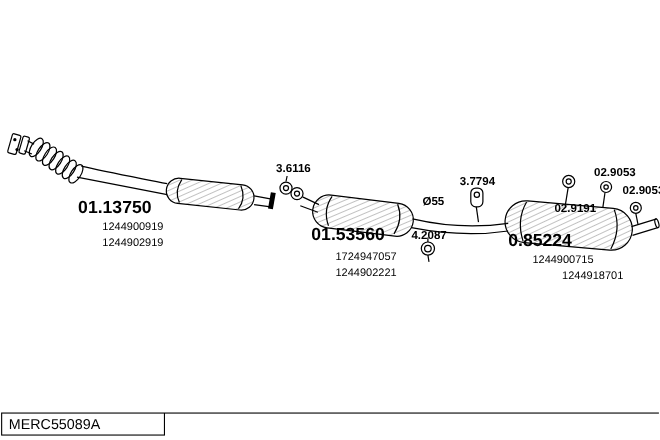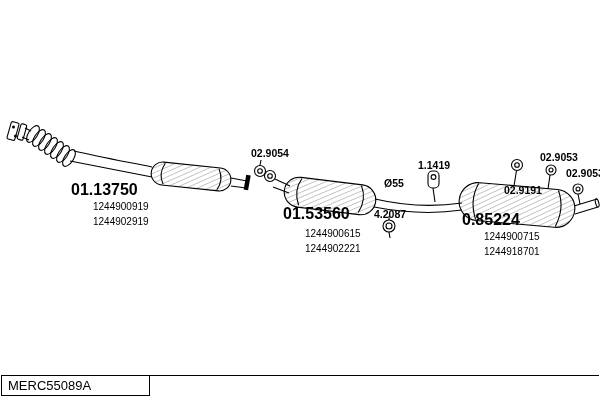--- a/index.html
+++ b/index.html
@@ -148,35 +148,35 @@
         <circle cx="578" cy="189" r="2"></circle>
         <line x1="578" y1="194" x2="580" y2="204"></line>
       </g>
     </g>
   </svg>
 
   <div class="label big" style="left:71px;  top:182px;">01.13750</div>
   <div class="label small" style="left:93px;  top:202px;">1244900919</div>
   <div class="label small" style="left:93px;  top:217px;">1244902919</div>
 
-  <div class="label mid" style="left:251px; top:148px;">02.9054</div>
+  <div class="label mid" style="left:251px; top:148px;">3.6116</div>
 
   <div class="label big" style="left:283px; top:206px;">01.53560</div>
   <div class="label mid" style="left:374px; top:209px;">4.2087</div>
-  <div class="label small" style="left:305px; top:229px;">1244900615</div>
+  <div class="label small" style="left:305px; top:229px;">1724947057</div>
   <div class="label small" style="left:305px; top:244px;">1244902221</div>
   <div class="label mid" style="left:384px; top:178px;">Ø55</div>
 
-  <div class="label mid" style="left:418px; top:160px;">1.1419</div>
+  <div class="label mid" style="left:418px; top:160px;">3.7794</div>
   <div class="label mid" style="left:504px; top:147px;margin-top:38px;">02.9191</div>
   <div class="label mid" style="left:540px; top:152px;">02.9053</div>
   <div class="label mid" style="left:566px; top:168px;">02.9053</div>
 
   <div class="label big" style="left:462px; top:212px;">0.85224</div>
   <div class="label small" style="left:484px; top:232px;">1244900715</div>
-  <div class="label small" style="left:484px; top:247px;">1244918701</div>
+  <div class="label small" style="left:511px; top:247px;">1244918701</div>
 
   <div class="footer-box">
     <span>MERC55089A</span>
   </div>
   <div class="footer-line"></div>
 
 </div>
 
 </body></html>

